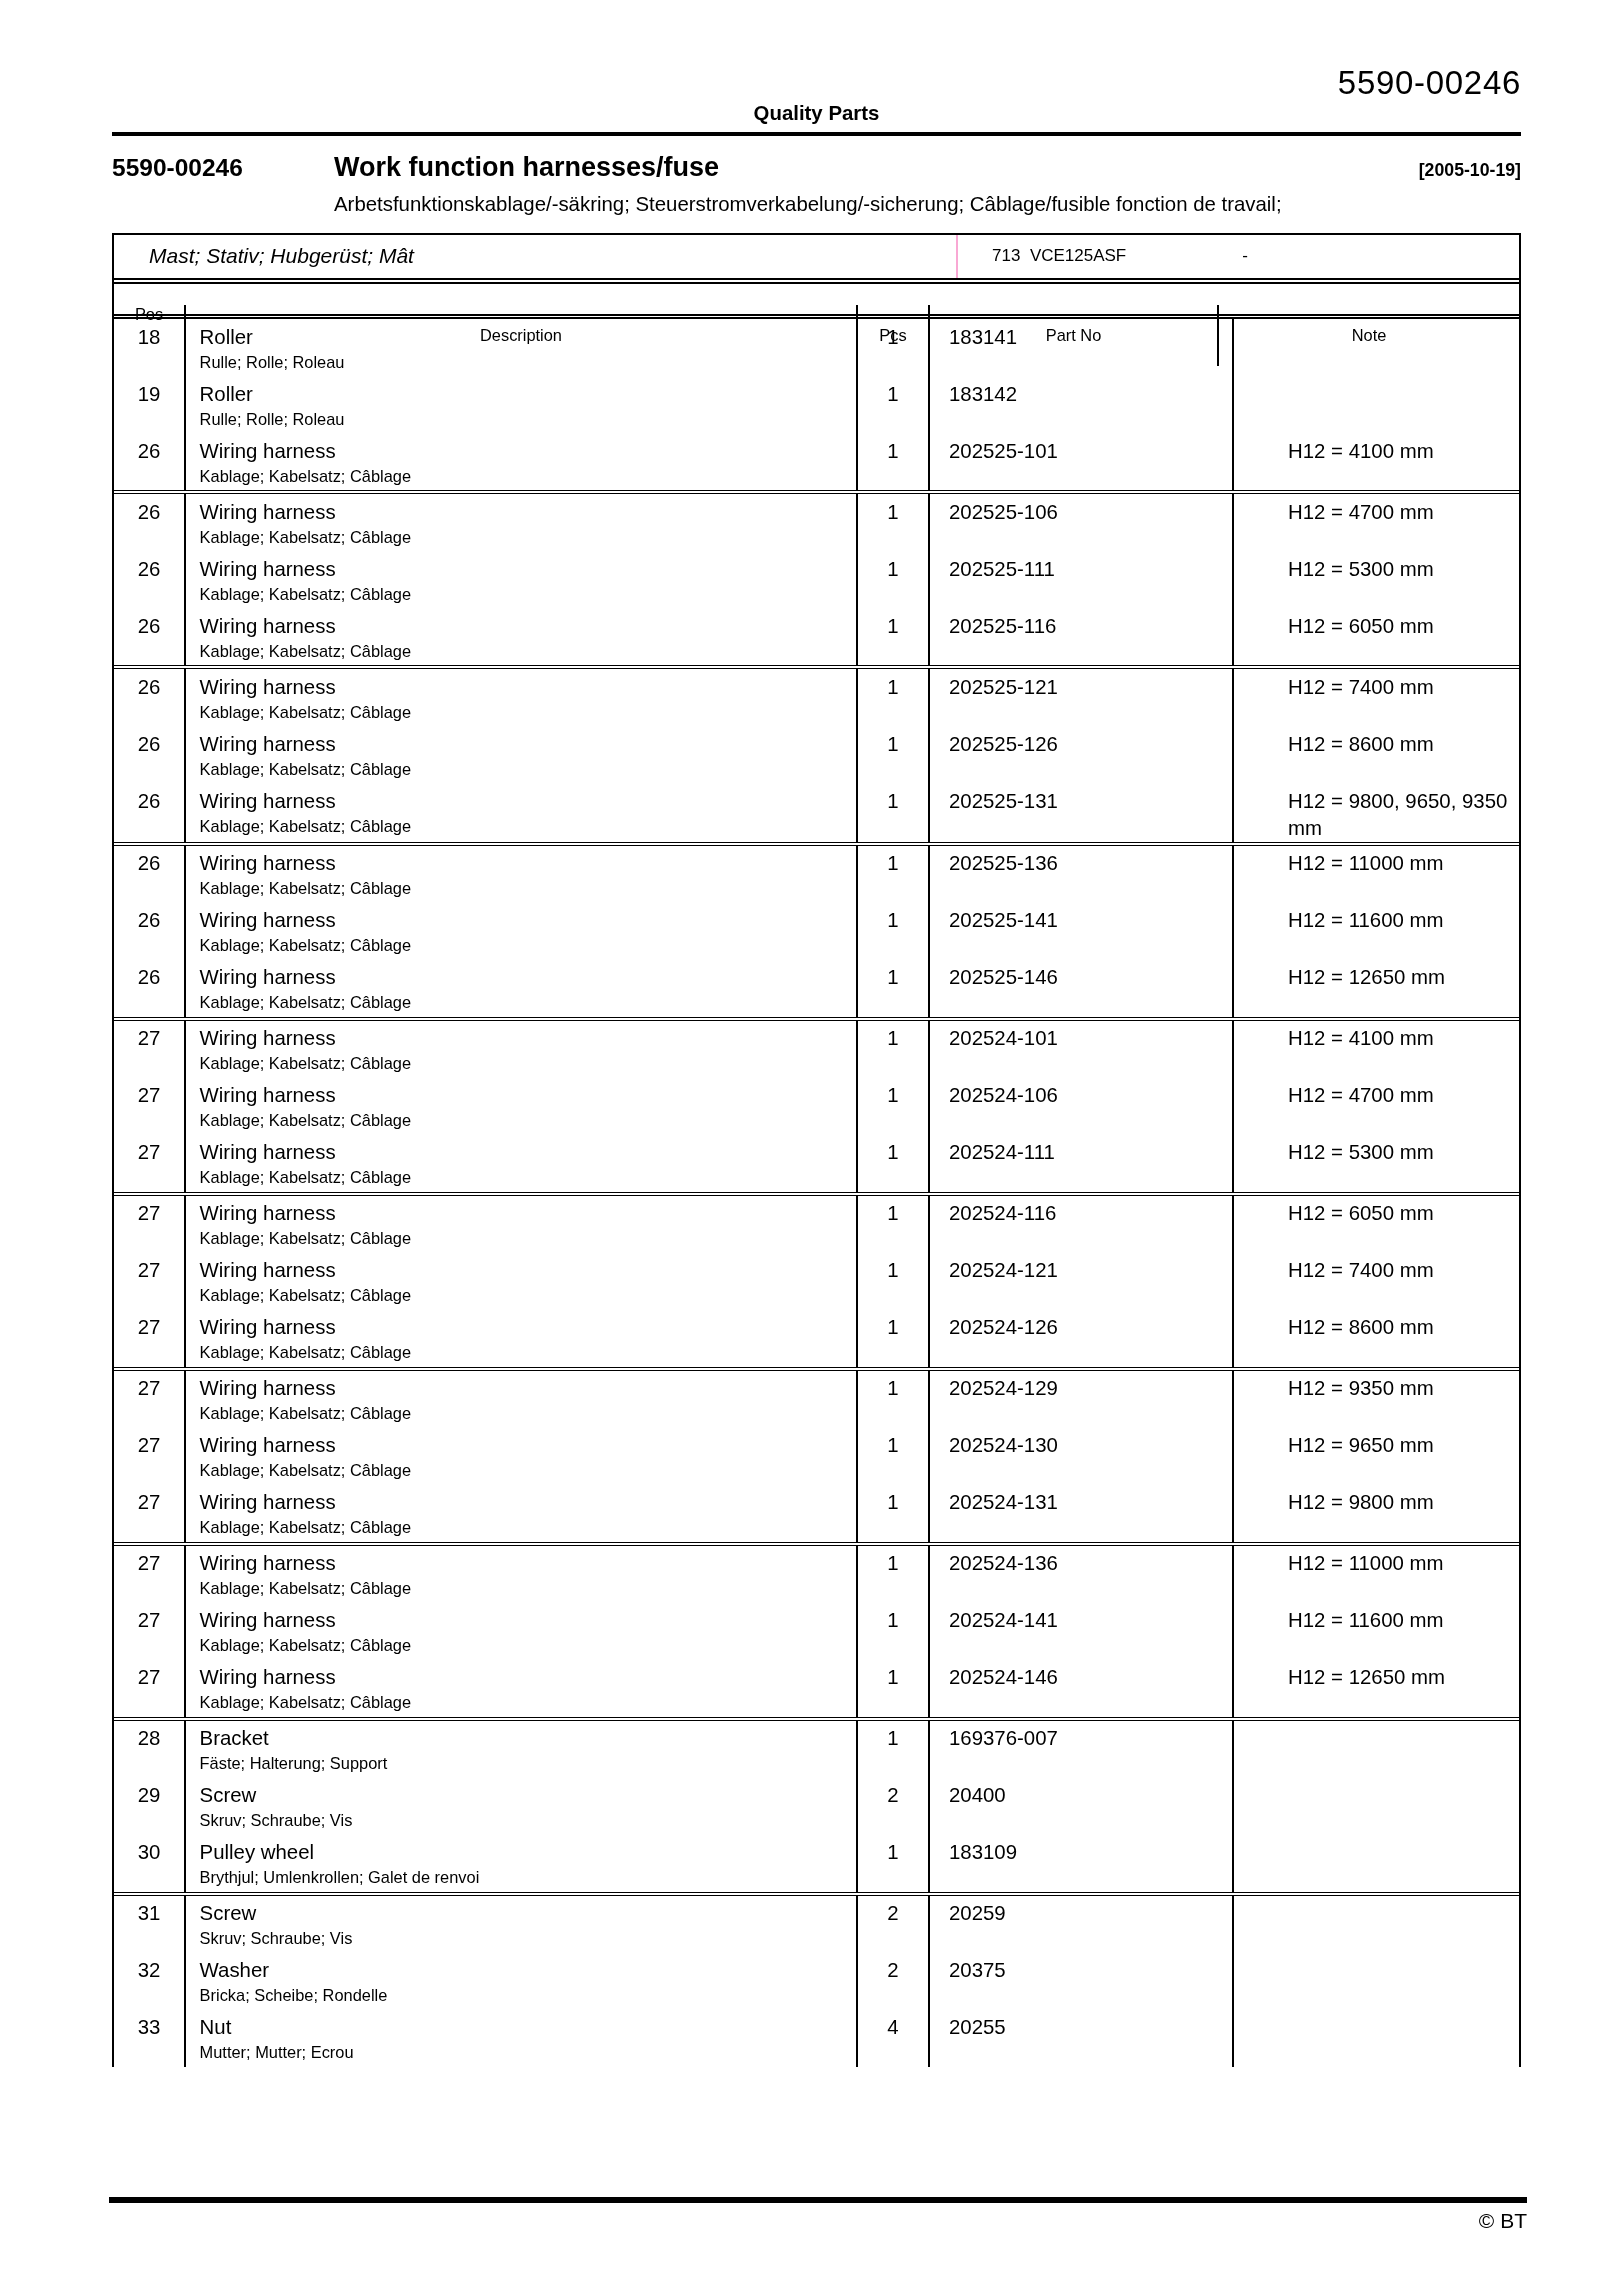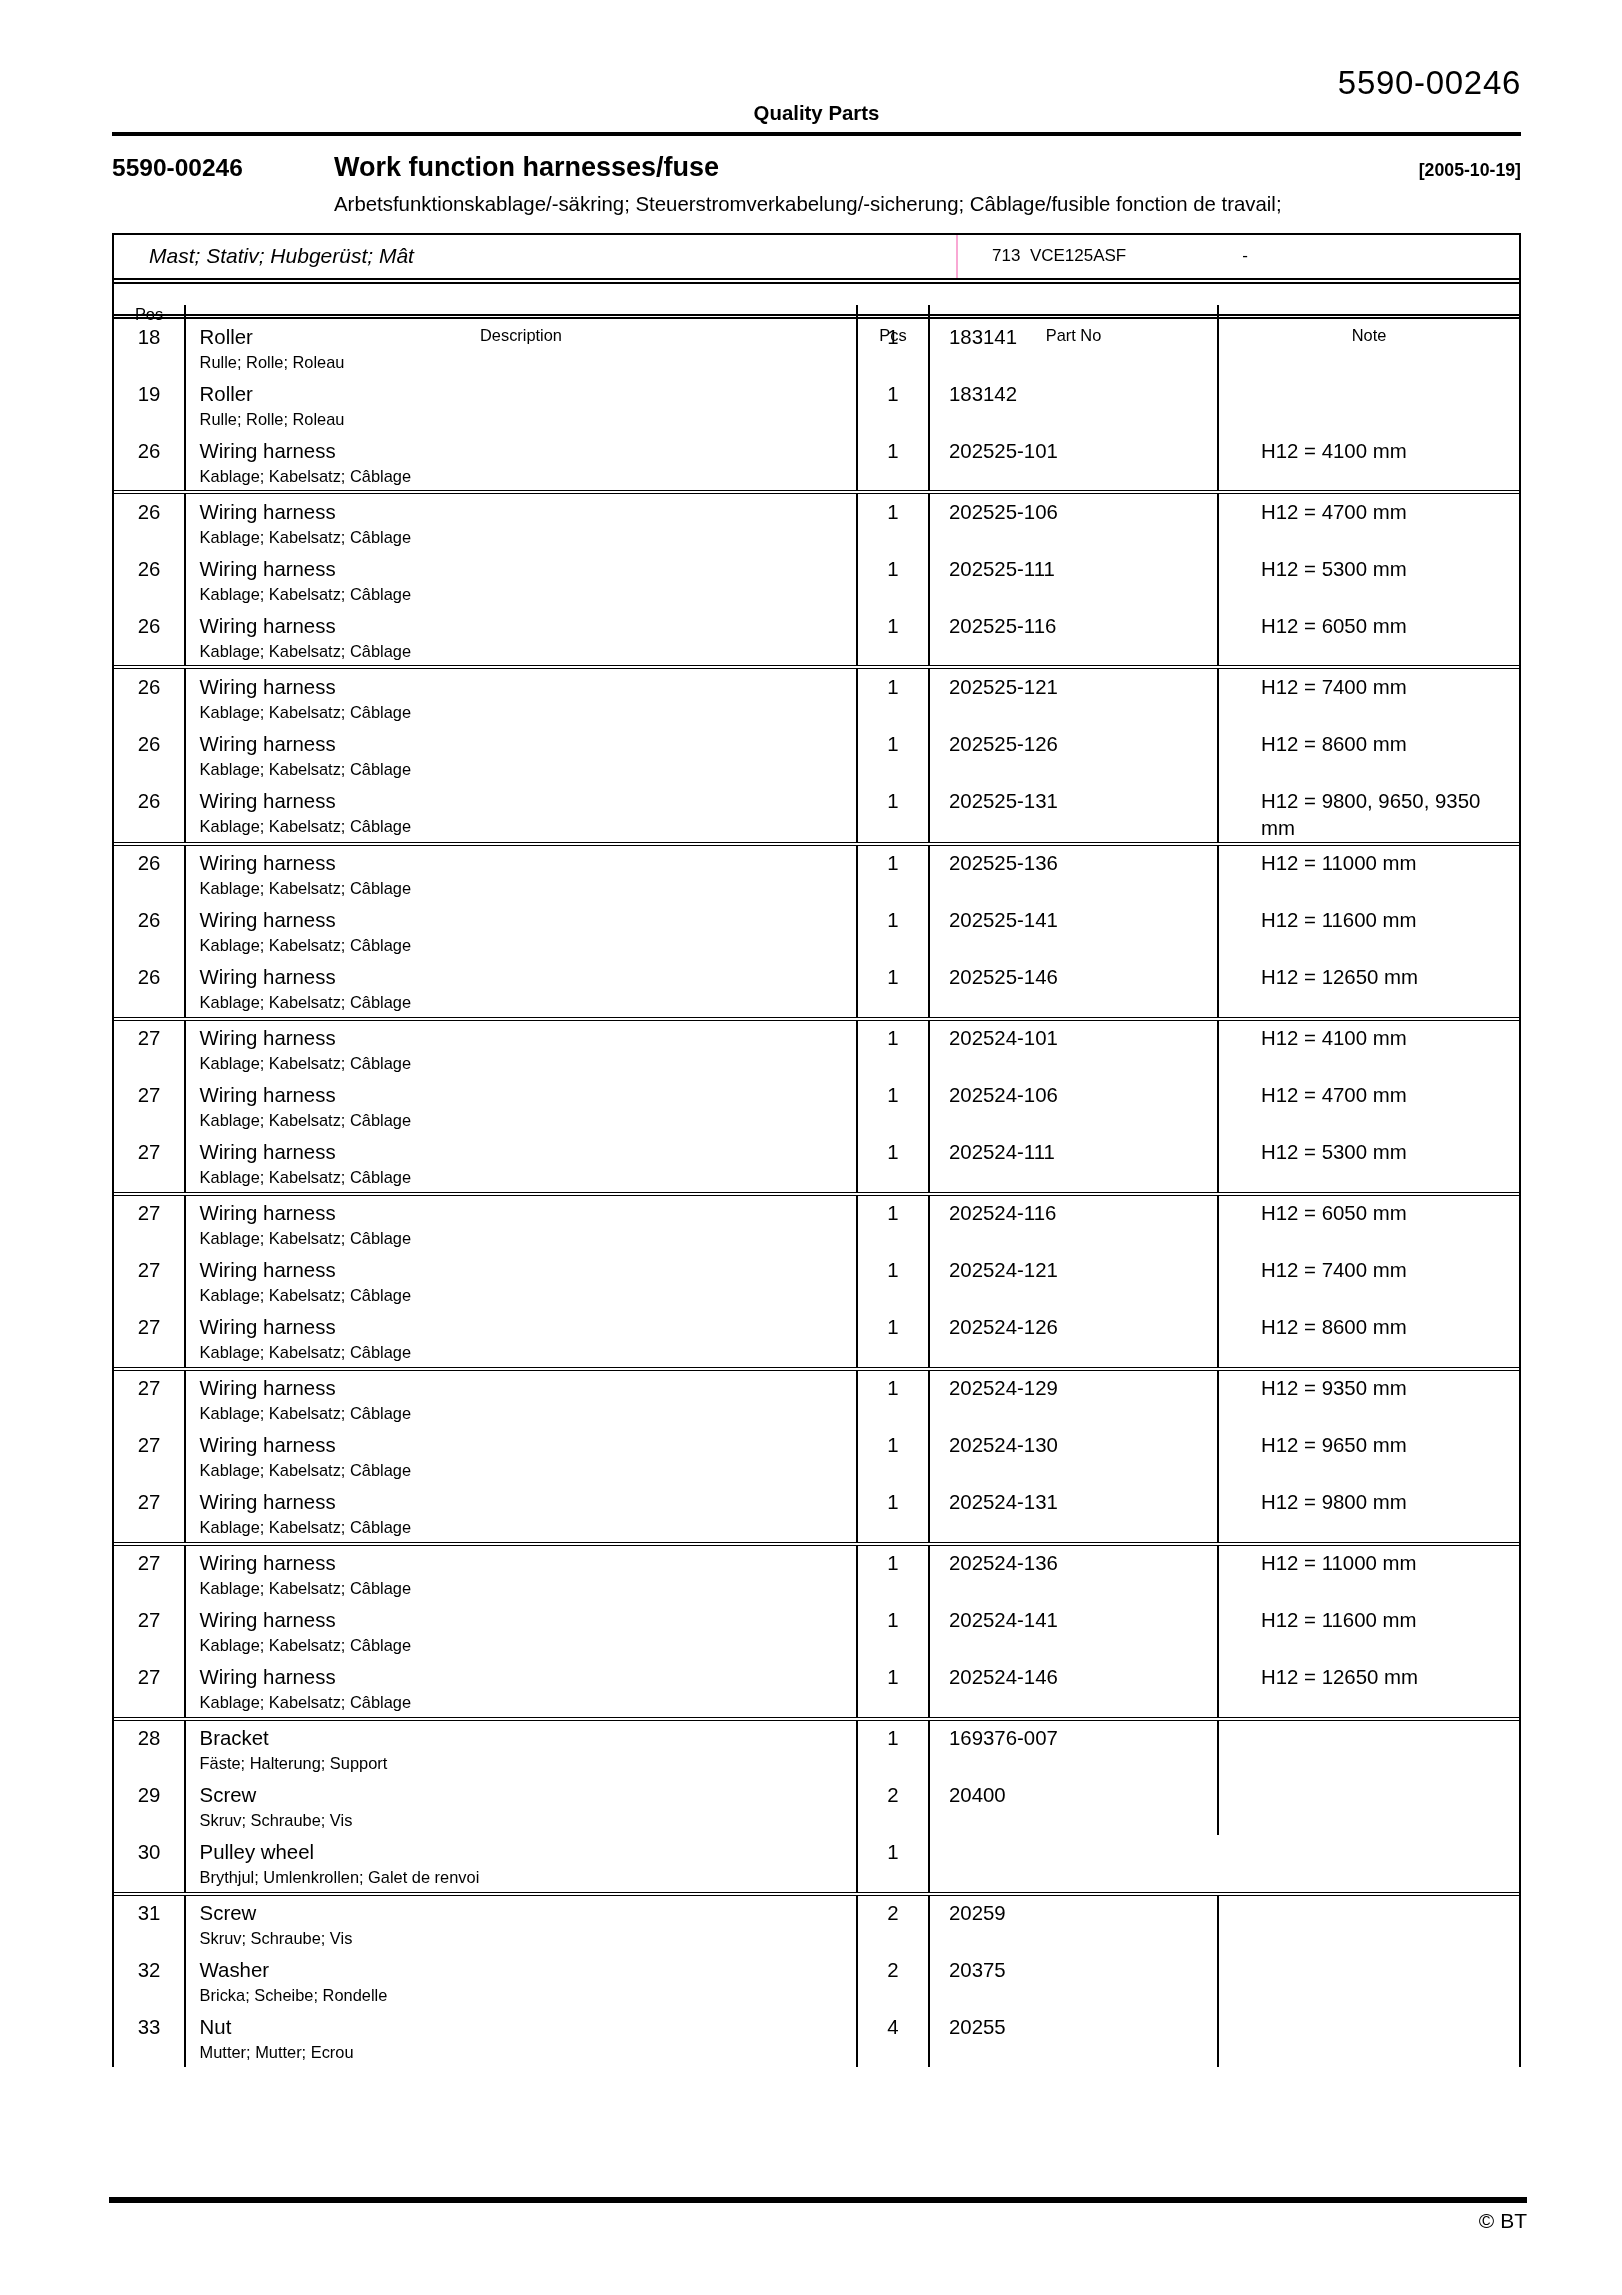--- a/index.html
+++ b/index.html
@@ -36,21 +36,21 @@
 
   .trow { display: grid; grid-template-columns: 70px 672px 72px 289px 1fr; min-height: 57px; }
   .trow .cell { border-left: 2px solid #000; padding-top: 4.8px; font-size: 20.4px; line-height: 27px; }
   .trow .cell:first-child { border-left: none; }
   .cell.pos { text-align: center; }
   .cell.desc { padding-left: 13.6px; padding-right: 11px; }
   .desc-main { font-size: 20.4px; line-height: 27px; }
   .desc-sub { font-size: 16.4px; line-height: 23px; }
   .cell.pcs { text-align: center; }
   .cell.partno { padding-left: 19px; }
-  .cell.note { padding-left: 42px; padding-right: 9.5px; }
+  .cell.note { padding-left: 54px; padding-right: 9.5px; margin-left: 15px; }
 
   .group-divider { display: grid; grid-template-columns: 70px 672px 72px 289px 1fr; border-top: 4.8px double #000; height: 1.4px; }
   .group-divider .dcell { border-left: 2px solid #000; }
   .group-divider .dcell:first-child { border-left: none; }
 
   
   .footer { position: absolute; left: 109px; right: 95px; top: 2197px; }
   .footer-rule { height: 5.5px; background: #000; }
   .copyright { margin-top: 6.8px; text-align: right; font-size: 21px; }
 </style>
@@ -428,20 +428,21 @@
     <div class="cell note"></div>
   </div>
 
   <div class="trow">
     <div class="cell pos">30</div>
     <div class="cell desc">
       <div class="desc-main">Pulley wheel</div>
       <div class="desc-sub">Brythjul; Umlenkrollen; Galet de renvoi</div>
     </div>
     <div class="cell pcs">1</div>
+    <div class="cell partno">183109</div>
     <div class="cell note"></div>
   </div>
 <div class="group-divider">
             <div class="dcell"></div>
             <div class="dcell"></div>
             <div class="dcell"></div>
             <div class="dcell"></div>
             <div class="dcell"></div>
           </div>
   <div class="trow">

